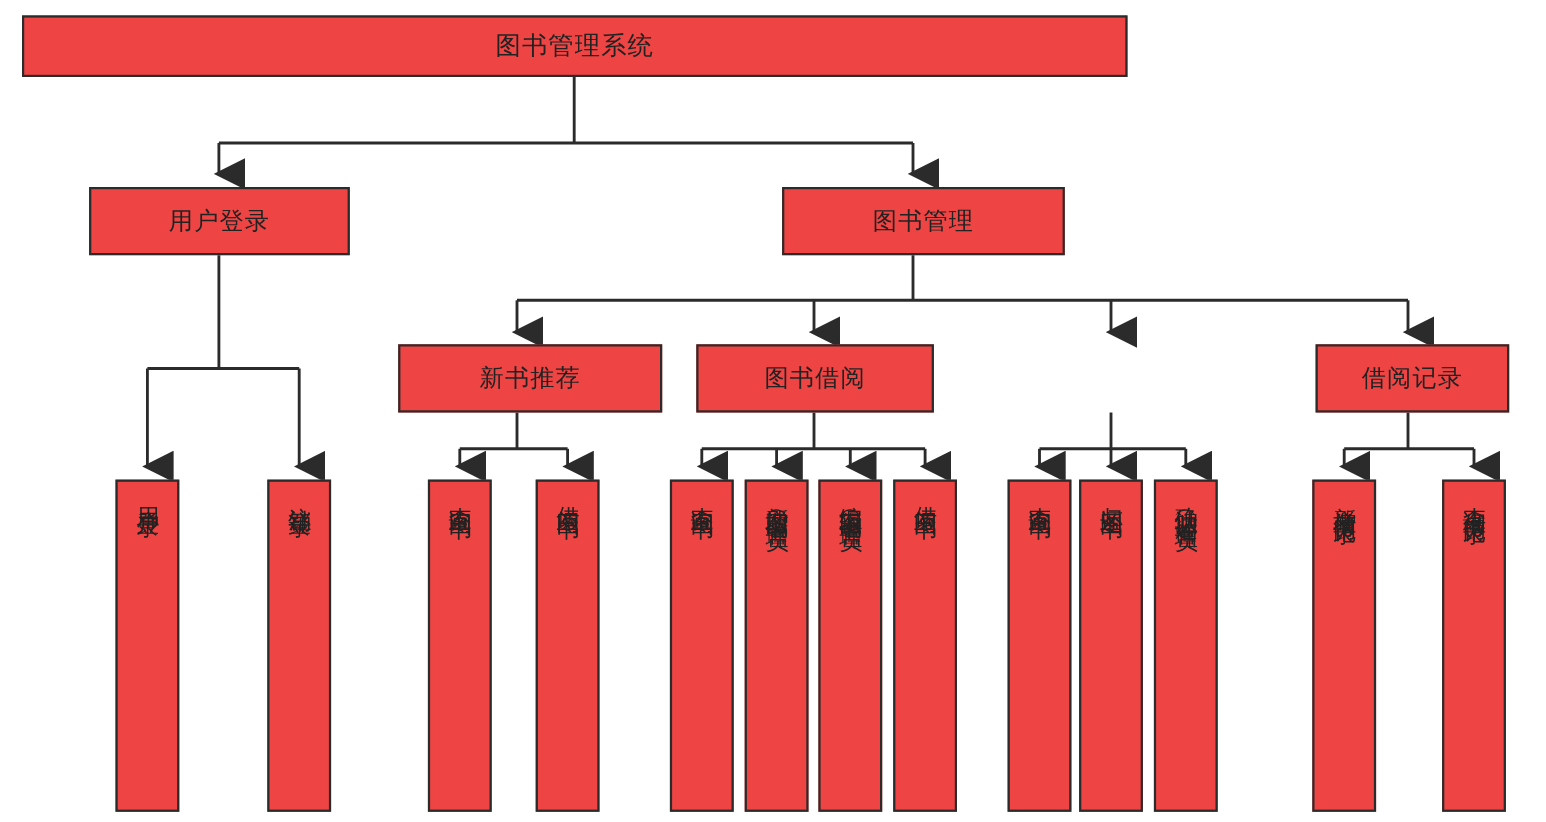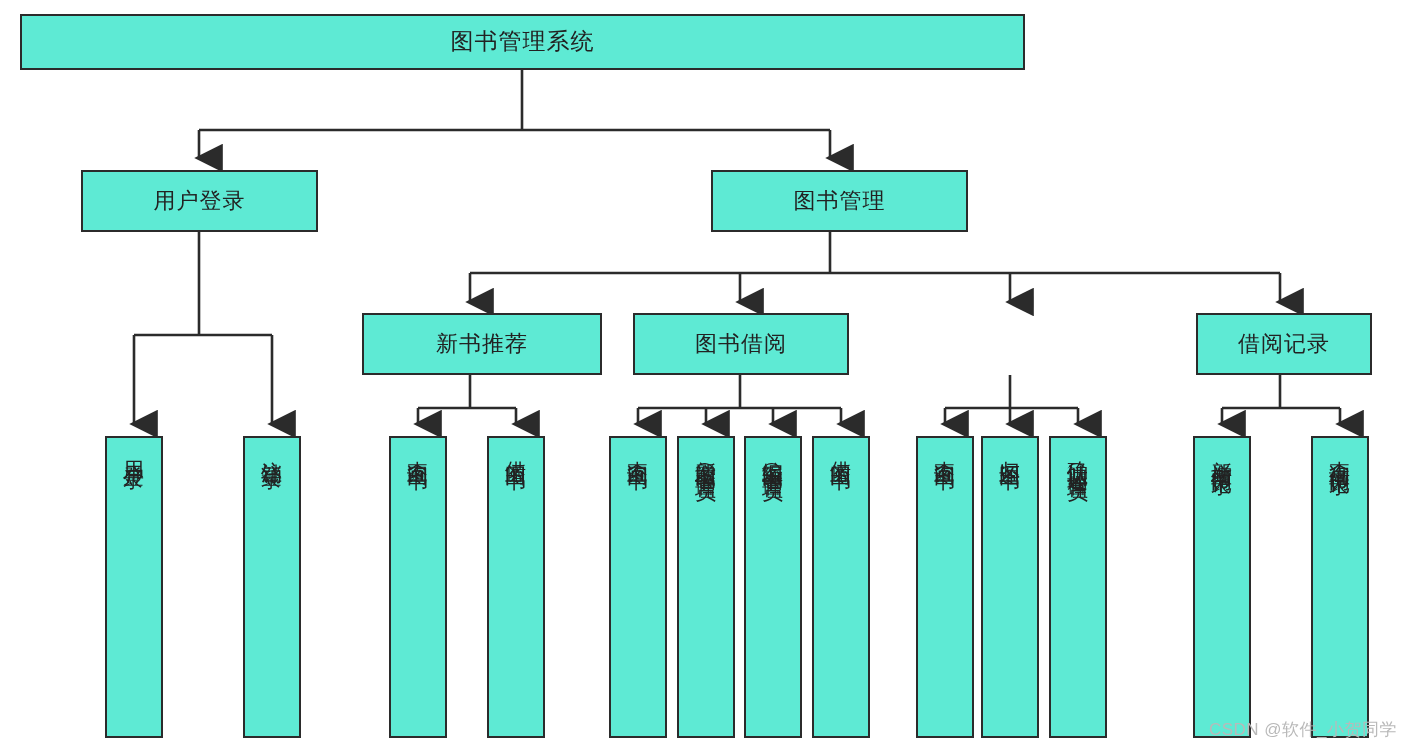--- a/index.html
+++ b/index.html
@@ -24,21 +24,21 @@
     width: 1405px;
     height: 747px;
     pointer-events: none;
   }
 
   
   .node {
     position: absolute;
     box-sizing: border-box;
     border: 2.5px solid #2b2b2b;
-    background: #5eead4;
+    background: #ef4444;
     display: flex;
     align-items: center;
     justify-content: center;
     color: #222222;
     z-index: 3;
   }
   .node.h {                 
     font-size: 22px;
     letter-spacing: 1px;
     line-height: 1.1;
@@ -197,15 +197,14 @@
   </div>
 
   <div class="node v" style="left:1193px; top:436px; width:58px; height:302px;">
     <span class="vtext">新增借阅记录</span>
   </div>
 
   <div class="node v" style="left:1311px; top:436px; width:58px; height:302px;">
     <span class="vtext">查询借阅记录</span>
   </div>
 
-  <div id="watermark">CSDN @软件_小贺同学</div>
 
 </div>
 
 </body></html>

